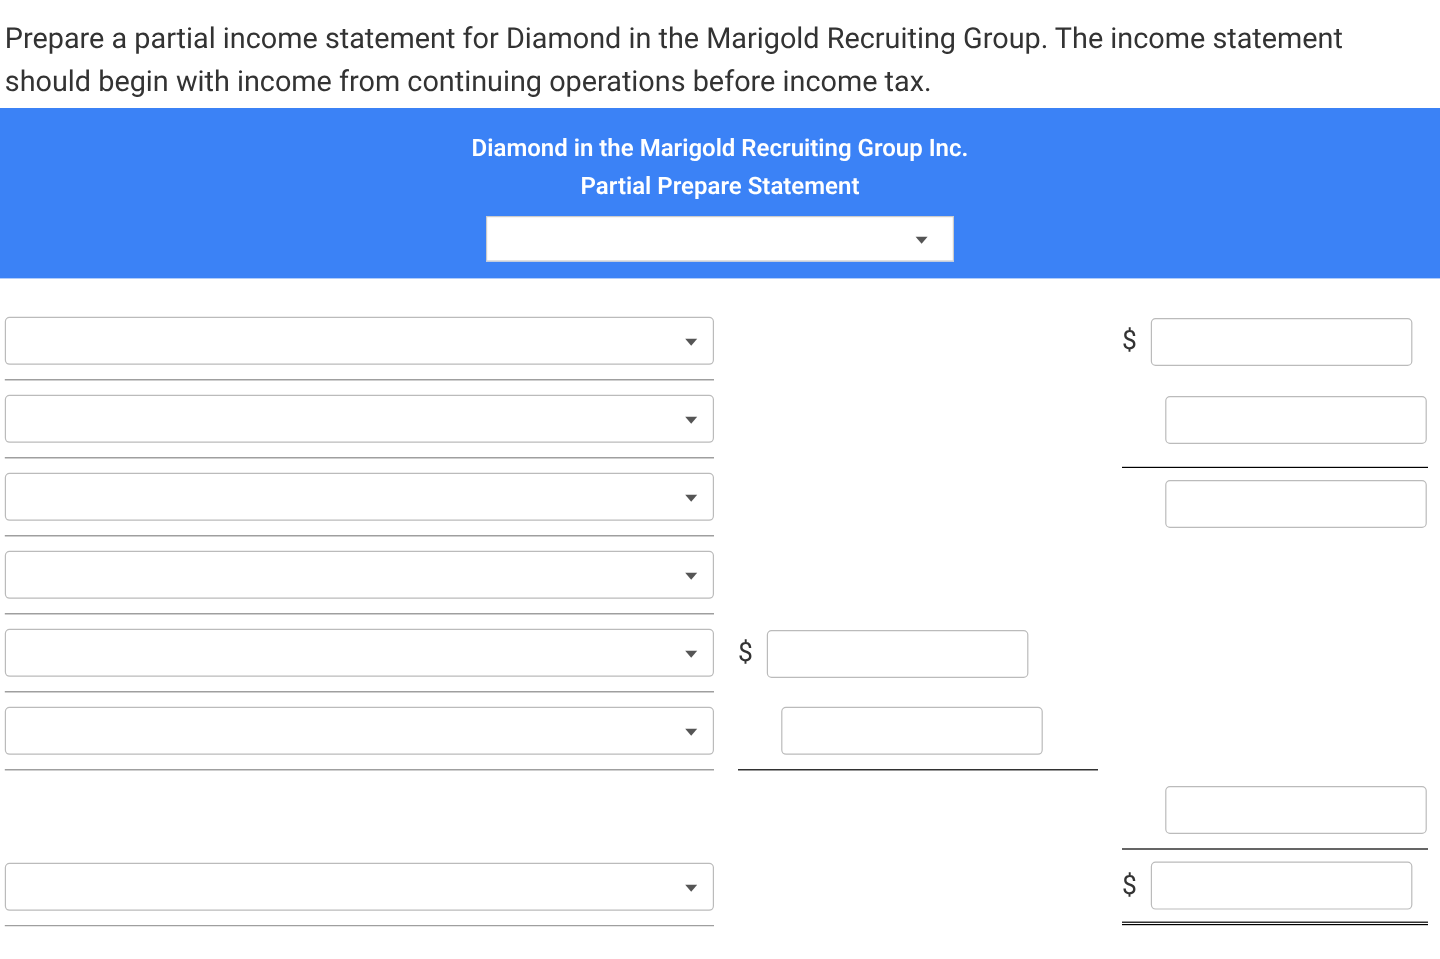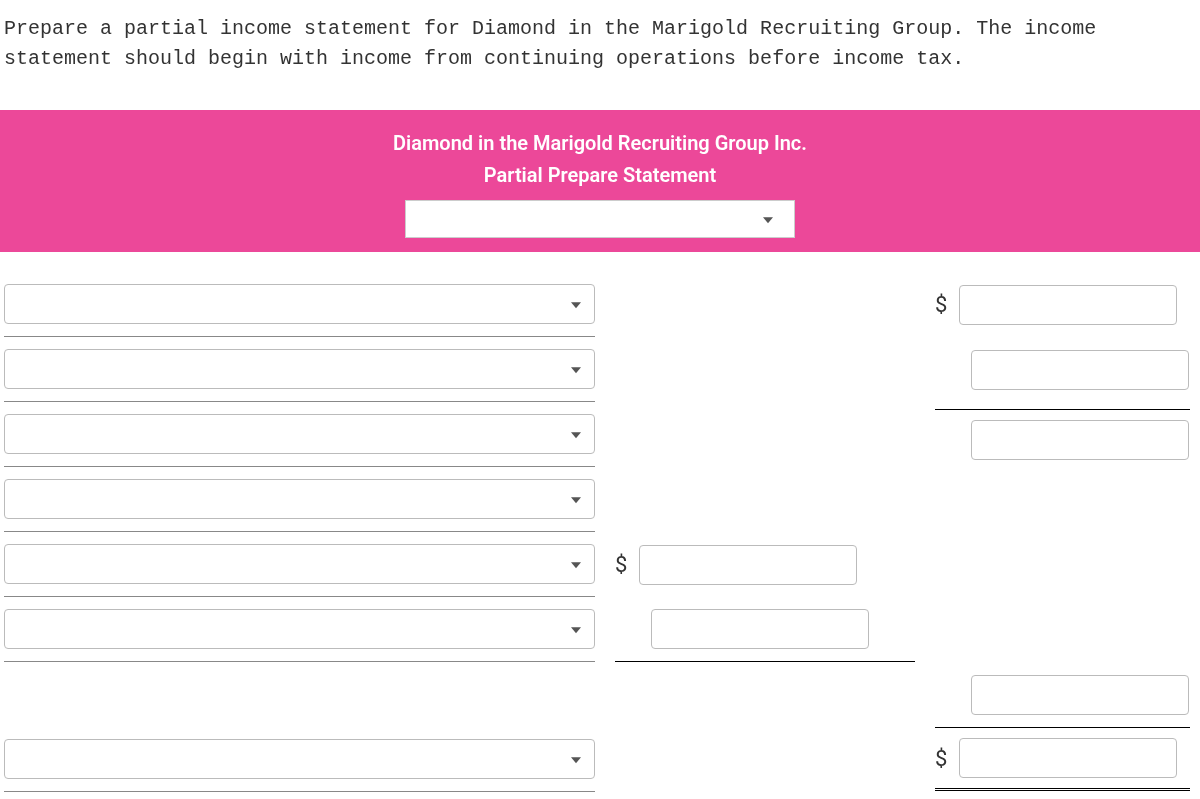--- a/index.html
+++ b/index.html
@@ -8,27 +8,26 @@
       padding: 0;
     }
     body {
       font-family: -apple-system, BlinkMacSystemFont, "Segoe UI", Roboto, Helvetica, Arial, sans-serif;
       background: #fff;
       color: #333;
       font-size: 18px;
       line-height: 1.5;
     }
     .instructions {
-      padding: 14px 4px 36px 4px;
-      font-size: 20px;
-      color: #333;
-      font-family: Liberation Mono, monospace;
+      padding: 14px 4px 4px 4px;
+      font-size: 24px;
+      color: #333;
     }
     .statement-header {
-      background: #ec4899;
+      background: #3b82f6;
       color: #fff;
       padding: 18px 20px 14px 20px;
       text-align: center;
       font-weight: 600;
       font-size: 20px;
     }
     .statement-header .title-line {
       margin-bottom: 2px;
     }
     .header-select-wrap {

